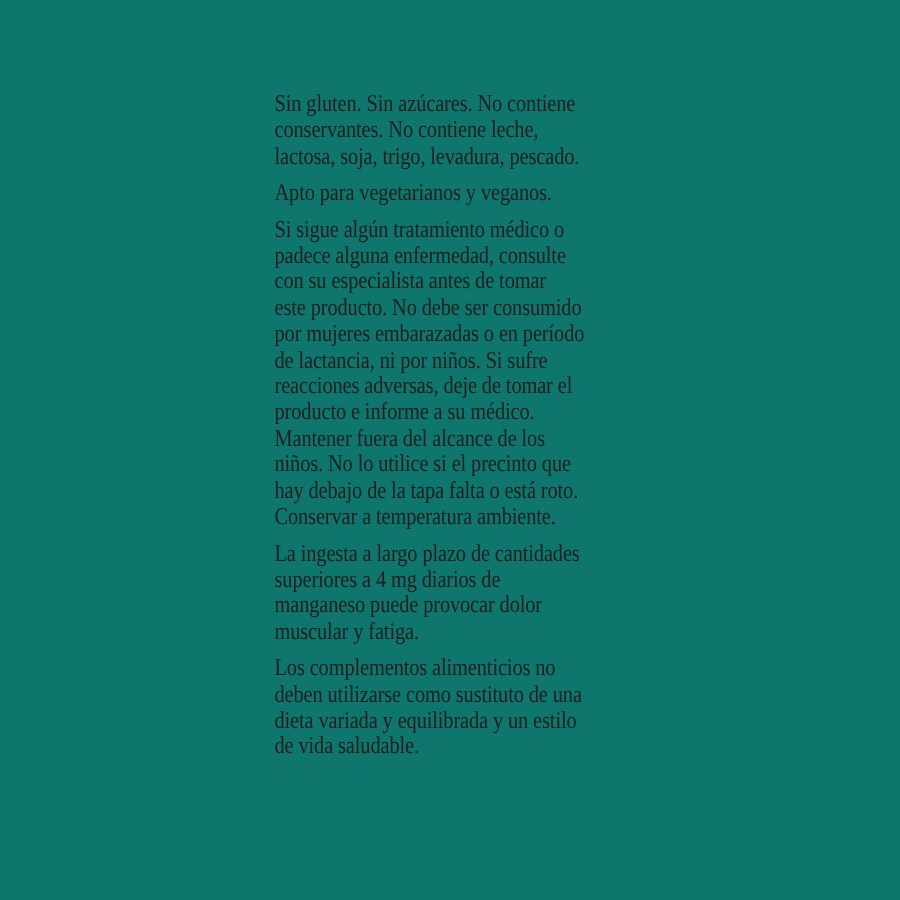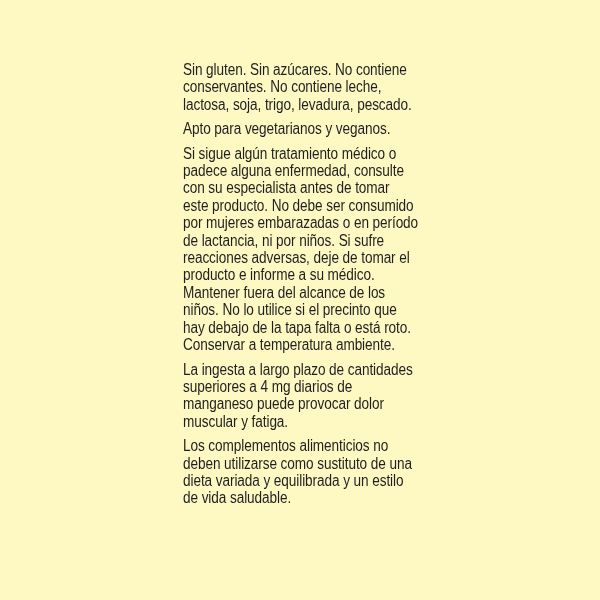--- a/index.html
+++ b/index.html
@@ -4,23 +4,23 @@
 <style>
   html, body {
     margin: 0;
     padding: 0;
     background: #ffffff;
   }
   .canvas {
     position: relative;
     width: 600px;
     height: 600px;
-    background: #fef9c3;
+    background: #0f766e;
     overflow: hidden;
-    font-family: Liberation Sans, sans-serif;
+    font-family: Liberation Serif, serif;
   }
   .label-text-block {
     position: absolute;
     left: 183px;
     top: 61px;
     width: 340px;
     transform: scaleX(0.85);
     transform-origin: top left;
     color: #1f1f1f;
   }

